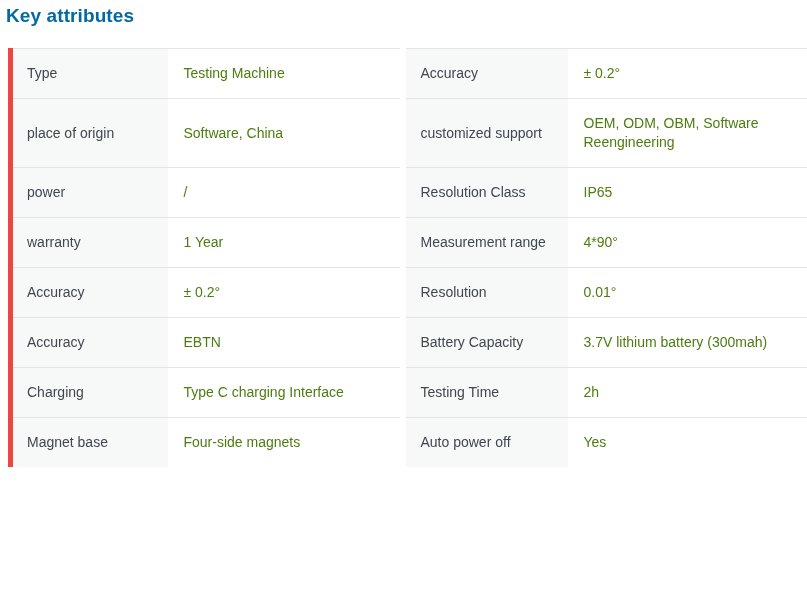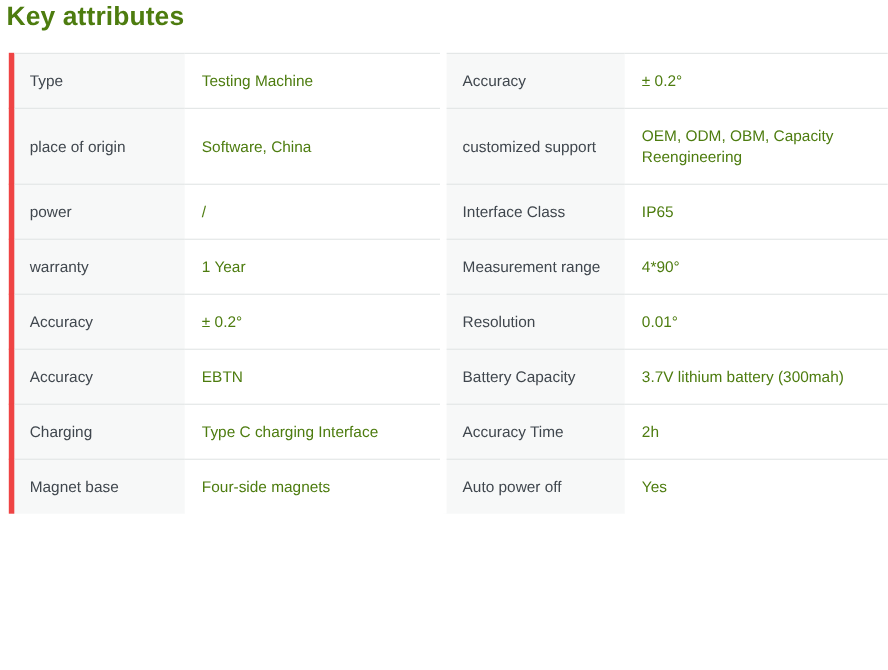--- a/index.html
+++ b/index.html
@@ -13,24 +13,24 @@
   }
   .page {
     width: 807px;
     height: 609px;
     overflow: hidden;
     position: relative;
   }
   h2.page-title {
     margin: 0;
     padding: 3px 0 0 6px;
-    font-size: 24px;
+    font-size: 19px;
     line-height: 26px;
     font-weight: 700;
-    color: #4d7c0f;
+    color: #0369a1;
     letter-spacing: 0.1px;
   }
   table.attrs {
     position: absolute;
     left: 8px;
     top: 48px;
     width: 798px;
     border-collapse: collapse;
     table-layout: fixed;
     border-left: 5px solid #ef4444;
@@ -82,26 +82,26 @@
       <tr>
         <td class="label-cell">Type</td>
         <td class="value-cell">Testing Machine</td>
         <td class="label-cell right">Accuracy</td>
         <td class="value-cell">± 0.2°</td>
       </tr>
       <tr>
         <td class="label-cell">place of origin</td>
         <td class="value-cell">Software, China</td>
         <td class="label-cell right">customized support</td>
-        <td class="value-cell">OEM, ODM, OBM, Capacity Reengineering</td>
+        <td class="value-cell">OEM, ODM, OBM, Software Reengineering</td>
       </tr>
       <tr>
         <td class="label-cell">power</td>
         <td class="value-cell">/</td>
-        <td class="label-cell right">Interface Class</td>
+        <td class="label-cell right">Resolution Class</td>
         <td class="value-cell">IP65</td>
       </tr>
       <tr>
         <td class="label-cell">warranty</td>
         <td class="value-cell">1 Year</td>
         <td class="label-cell right">Measurement range</td>
         <td class="value-cell">4*90°</td>
       </tr>
       <tr>
         <td class="label-cell">Accuracy</td>
@@ -111,21 +111,21 @@
       </tr>
       <tr>
         <td class="label-cell">Accuracy</td>
         <td class="value-cell">EBTN</td>
         <td class="label-cell right">Battery Capacity</td>
         <td class="value-cell">3.7V lithium battery (300mah)</td>
       </tr>
       <tr>
         <td class="label-cell">Charging</td>
         <td class="value-cell">Type C charging Interface</td>
-        <td class="label-cell right">Accuracy Time</td>
+        <td class="label-cell right">Testing Time</td>
         <td class="value-cell">2h</td>
       </tr>
       <tr>
         <td class="label-cell">Magnet base</td>
         <td class="value-cell">Four-side magnets</td>
         <td class="label-cell right">Auto power off</td>
         <td class="value-cell">Yes</td>
       </tr>
     </tbody>
   </table>

